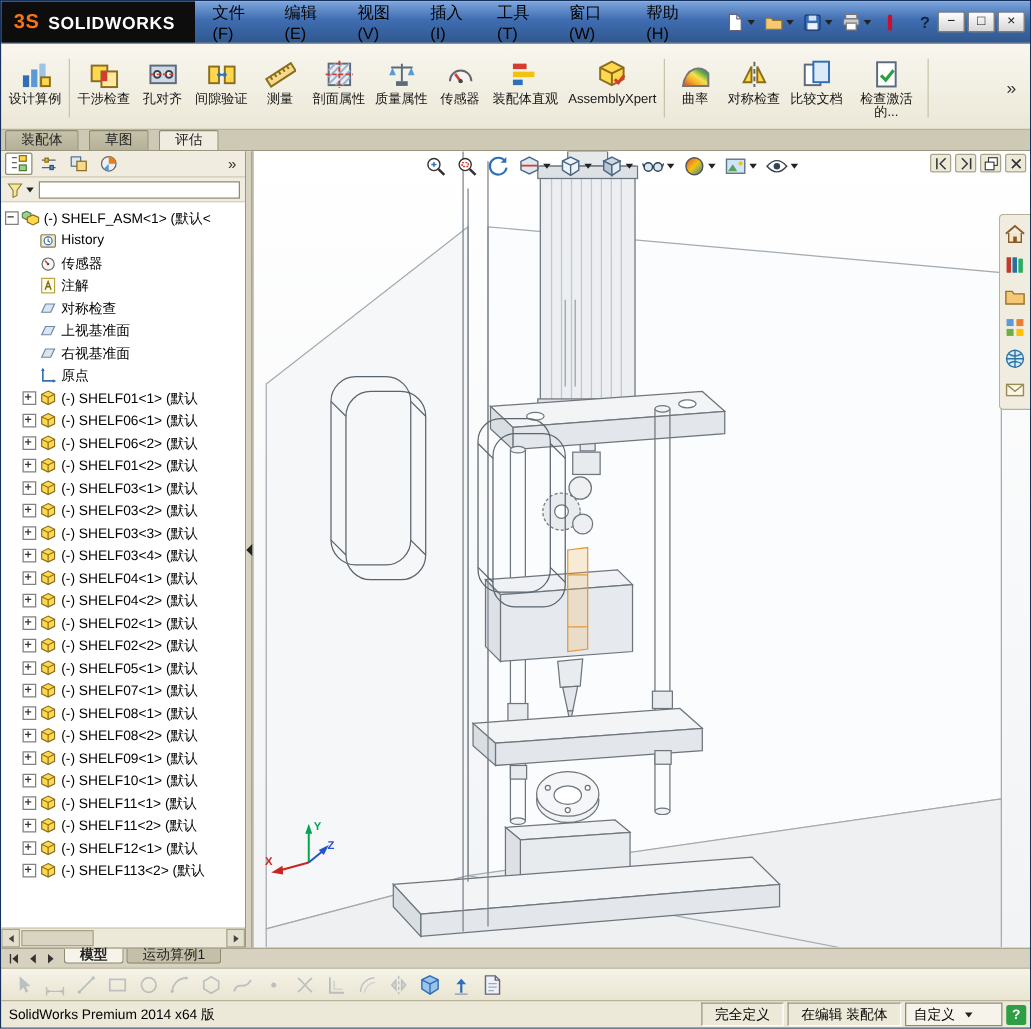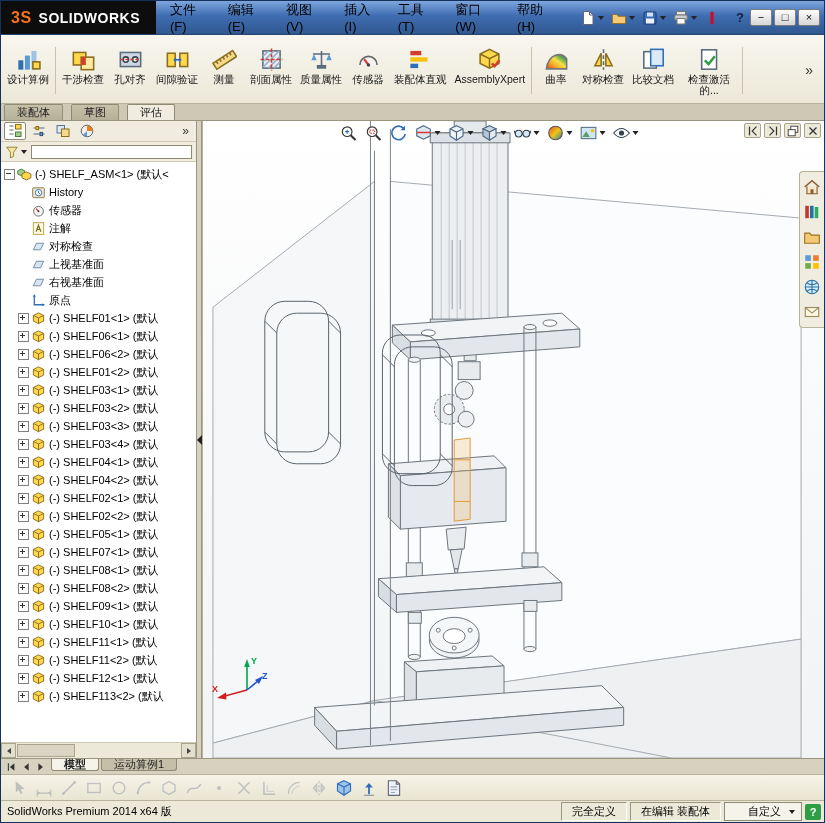--- a/index.html
+++ b/index.html
@@ -86,21 +86,21 @@
   .mnbtn{width:15px;height:14px;display:flex;align-items:center;justify-content:center}
   .mtablist{display:flex;align-items:flex-start;margin-left:3px}
   .mtab{font-size:11px;padding:0 12px;display:flex;align-items:center;background:#c4bfa8;border:1px solid #8f8a72;border-top:none;border-radius:0 0 3px 3px;margin-right:2px;color:#222;line-height:1}
   .mtab.active{background:#f5f3ea;font-weight:bold}
   .skbar{flex:0 0 26px;background:linear-gradient(#f6f3e8,#e9e5d2);border-top:1px solid #b8b29a;display:flex;align-items:center;gap:7px;padding:0 9px}
   .skbtn{opacity:.5}
   .skbtn.colored{opacity:1}
   .status{flex:0 0 22px;background:#ece9d8;border-top:1px solid #b8b29a;display:flex;align-items:center;font-size:11px;padding:0 3px;gap:3px}
   .sleft{flex:1;padding-left:3px;color:#000}
   .sseg{border:1px solid;border-color:#9a957e #ffffff #ffffff #9a957e;padding:1px 10px;background:#ece9d8;color:#000}
-  .scombo{display:flex;align-items:center;gap:6px;border:1px solid #8f8a72;background:#f5f3ea;padding:1px 6px;min-width:78px;justify-content:flex-end}
+  .scombo{display:flex;align-items:center;gap:6px;border:1px solid #8f8a72;background:#f5f3ea;padding:1px 6px;min-width:78px;justify-content:flex-start}
   .shelp{width:16px;height:16px;background:#2e9e44;color:#fff;font-weight:bold;display:flex;align-items:center;justify-content:center;font-size:11px;border-radius:2px}
 </style>
 </head>
 <body>
 
 <svg width="0" height="0" style="position:absolute" aria-hidden="true">
  <defs>
   <linearGradient id="gBall" x1="0" y1="0" x2="1" y2="1">
    <stop offset="0" stop-color="#e74c3c"></stop>
         <stop offset=".5" stop-color="#f1c40f"></stop>

